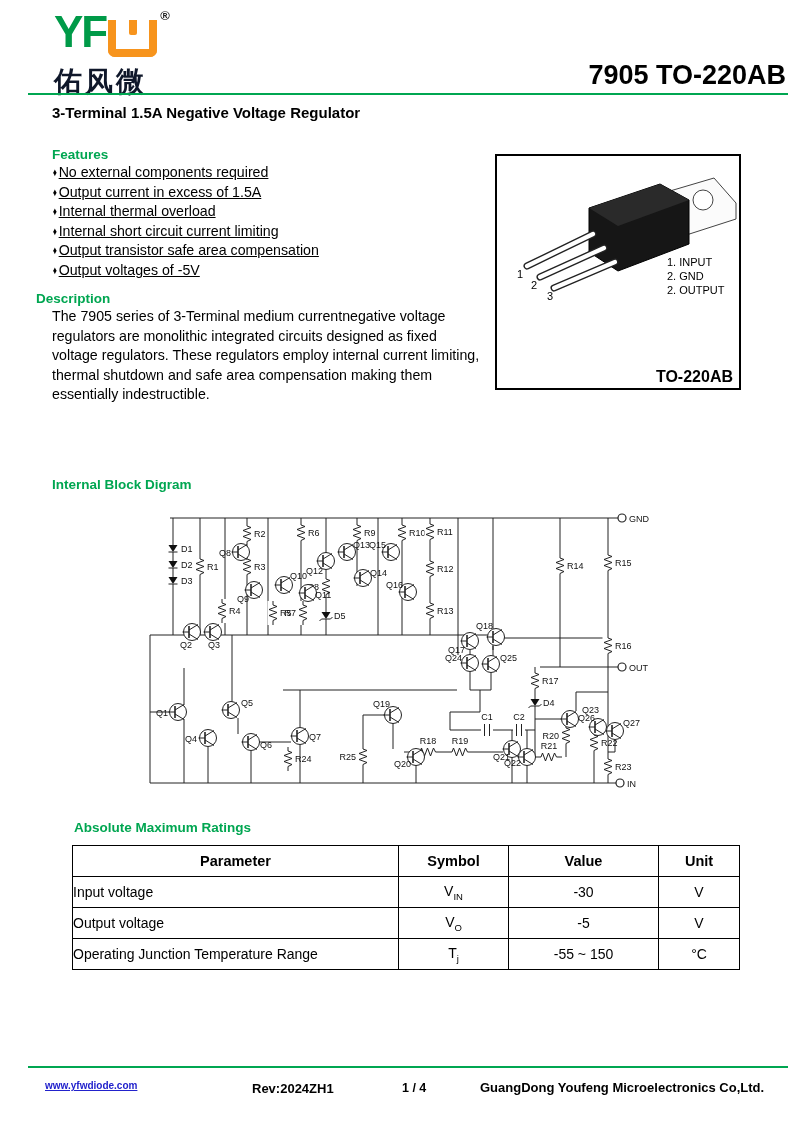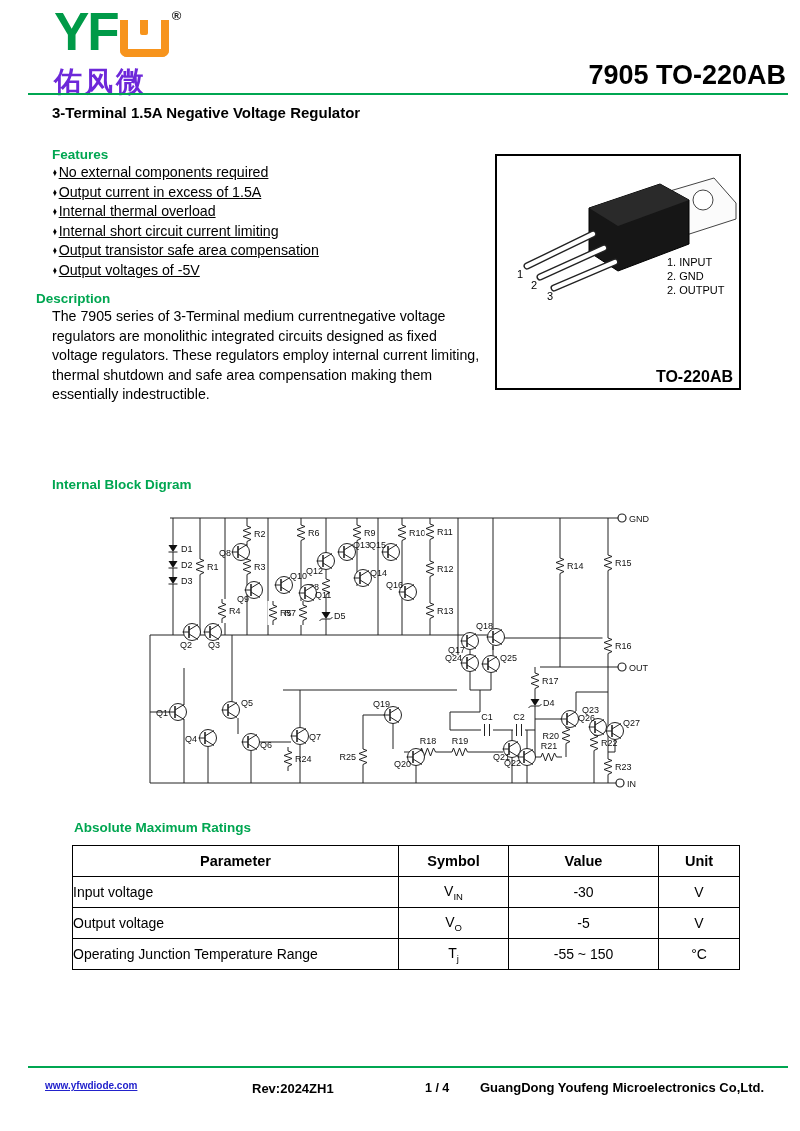--- a/index.html
+++ b/index.html
@@ -4,28 +4,28 @@
 <style>
   html,body{margin:0;padding:0;}
   body{
     width:800px;height:1131px;position:relative;background:#fff;color:#000;
     font-family:"Liberation Sans",sans-serif;overflow:hidden;
   }
   .abs{position:absolute;}
   
   .logo{left:54px;top:10px;}
   .logo-row{display:flex;align-items:flex-start;height:50px;}
-  .logo-yf{font-size:53px;line-height:44px;font-weight:800;color:#009a48;letter-spacing:-2px;}
+  .logo-yf{font-size:44px;line-height:44px;font-weight:800;color:#009a48;letter-spacing:-2px;}
   .wmark{width:33px;height:29px;margin:10px 0 0 2px;position:relative;
     border-left:8px solid #f7941d;border-right:8px solid #f7941d;border-bottom:8px solid #f7941d;
     border-radius:0 0 7px 7px;}
   .wmark::after{content:"";position:absolute;top:0;left:50%;transform:translateX(-50%);
     width:8px;height:15px;background:#f7941d;border-radius:0 0 2px 2px;}
   .logo-reg{font-size:13px;margin:-2px 0 0 3px;font-weight:bold;color:#222;}
-  .logo-cn{font-size:28px;font-weight:bold;letter-spacing:3px;margin-top:3px;color:#6d28d9;}
+  .logo-cn{font-size:28px;font-weight:bold;letter-spacing:3px;margin-top:3px;color:#0f172a;}
   .part-no{right:14px;top:60px;font-size:27px;font-weight:bold;margin-left:44px;}
   .rule{left:28px;width:760px;height:2px;background:#00a651;}
   .rule-top{top:93px;}
   .rule-bottom{top:1066px;}
   .doc-title{left:52px;top:104px;font-size:15px;font-weight:bold;}
   
   .green-h{color:#00a651;font-weight:bold;font-size:13.5px;}
   .h-features{left:52px;top:147px;}
   .h-desc{left:36px;top:291px;}
   .h-block{left:52px;top:477px;}
@@ -44,21 +44,21 @@
   svg text{font-family:"Liberation Sans",sans-serif;}
   
   .ratings-table{left:72px;top:845px;border-collapse:collapse;table-layout:fixed;width:667px;}
   .ratings-table th,.ratings-table td{border:1.2px solid #000;height:30px;font-size:14px;text-align:center;padding:0;}
   .ratings-table th{font-size:14.5px;font-weight:bold;}
   .ratings-table td.param{text-align:left;font-size:14px;}
   sub{font-size:9.5px;}
   
   .footer-link{left:45px;top:1080px;font-size:10px;font-weight:bold;color:#2222cc;text-decoration:underline;}
   .footer-rev{left:252px;top:1081px;font-size:13px;font-weight:bold;}
-  .footer-page{left:402px;top:1081px;font-size:12.5px;font-weight:bold;margin-left:23px;}
+  .footer-page{left:402px;top:1081px;font-size:12.5px;font-weight:bold;}
   .footer-company{left:480px;top:1080px;font-size:13px;font-weight:bold;}
 </style>
 </head>
 <body>
 
 <div class="abs logo">
   <div class="logo-row">
     <span class="logo-yf">YF</span>
     <span class="wmark"></span>
     <span class="logo-reg">®</span>

